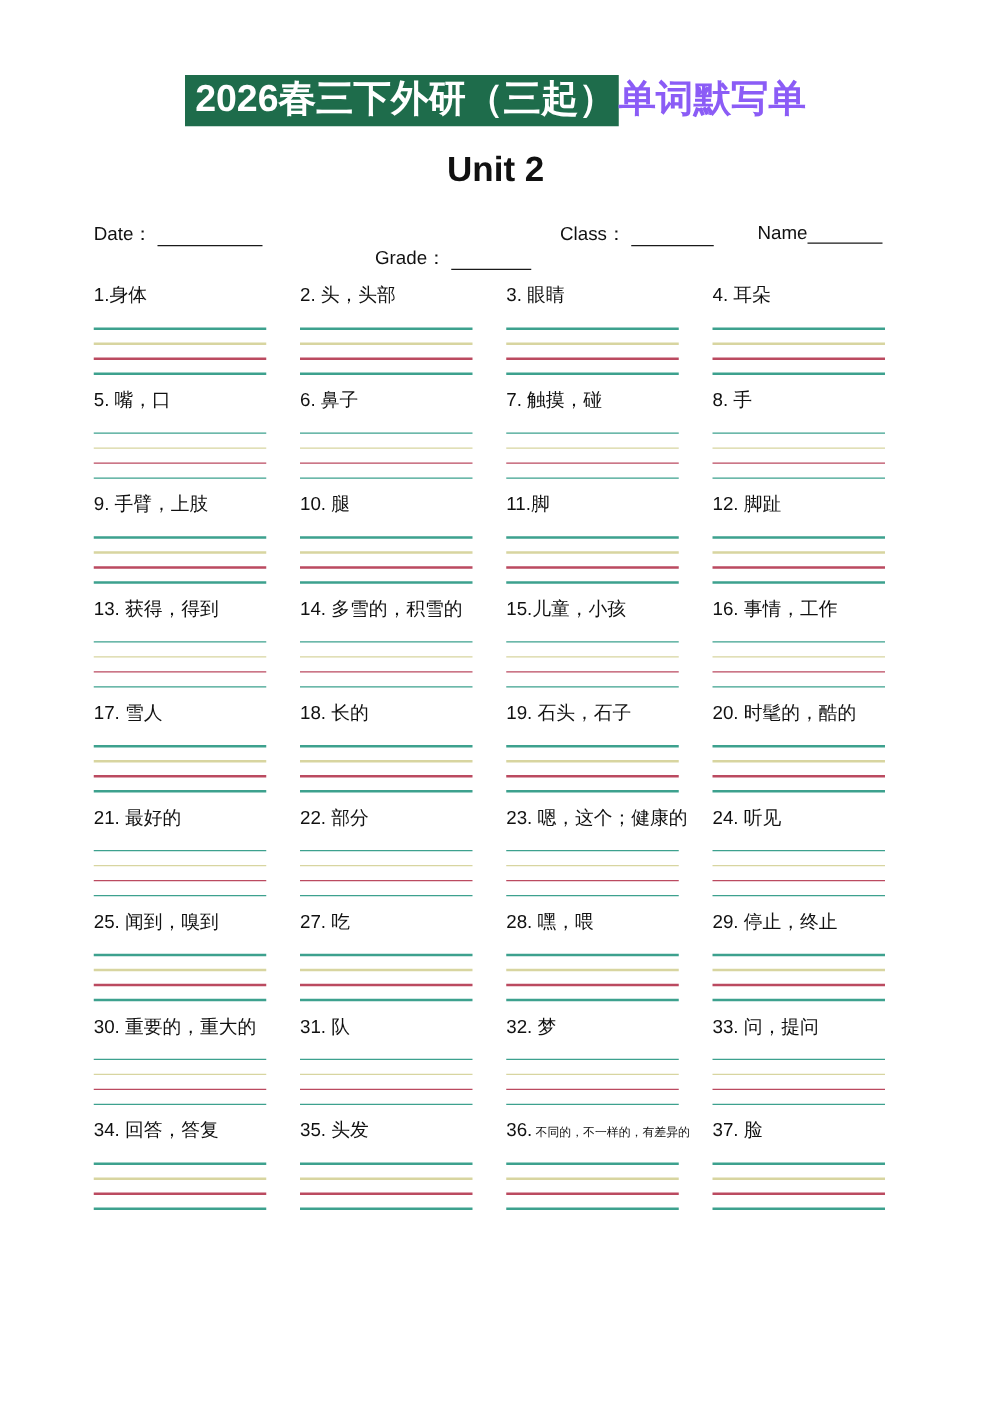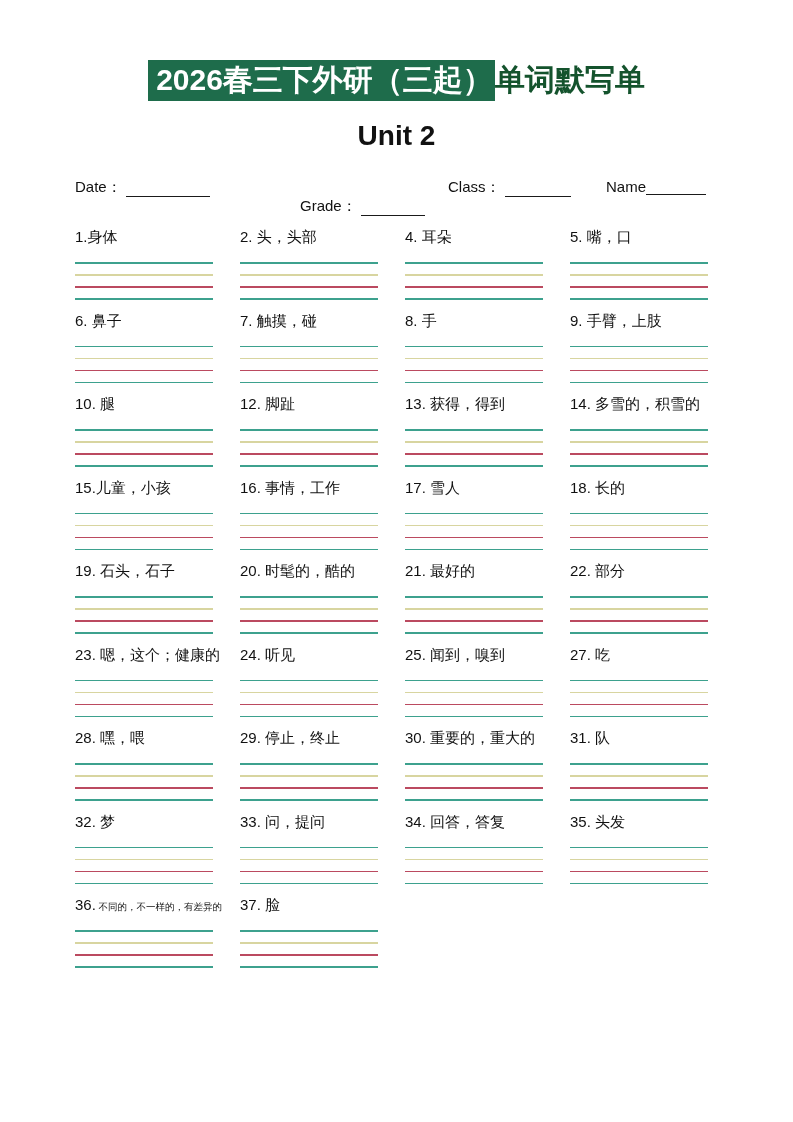--- a/index.html
+++ b/index.html
@@ -19,21 +19,21 @@
     font-size:30px;
     font-weight:bold;
     line-height:44px;
     white-space:nowrap;
   }
   .title-hl{
     color:#ffffff;
     background:#1E6C4B;
     padding:3px 2px 5px 8px;
   }
-  .title-rest{ color:#14532d; }
+  .title-rest{ color:#8b5cf6; }
   .unit-title{
     text-align:center;
     font-size:28px;
     font-weight:bold;
     margin-top:18px;
     line-height:32px;
   }
   
   .meta{
     position:relative;
@@ -118,20 +118,29 @@
       <div class="cell">
         <div class="word-label"><span class="word-num">2.</span><span class="word-text"> 头，头部</span></div>
         <div class="staff">
           <div class="staff-line" style="background: rgb(61, 161, 142);"></div>
           <div class="staff-line" style="background: rgb(216, 213, 160);"></div>
           <div class="staff-line" style="background: rgb(187, 74, 96);"></div>
           <div class="staff-line" style="background: rgb(61, 161, 142);"></div>
         </div>
       </div>
       <div class="cell">
+        <div class="word-label"><span class="word-num">3.</span><span class="word-text"> 眼睛</span></div>
+        <div class="staff">
+          <div class="staff-line" style="background: rgb(61, 161, 142);"></div>
+          <div class="staff-line" style="background: rgb(216, 213, 160);"></div>
+          <div class="staff-line" style="background: rgb(187, 74, 96);"></div>
+          <div class="staff-line" style="background: rgb(61, 161, 142);"></div>
+        </div>
+      </div>
+      <div class="cell">
         <div class="word-label"><span class="word-num">4.</span><span class="word-text"> 耳朵</span></div>
         <div class="staff">
           <div class="staff-line" style="background: rgb(61, 161, 142);"></div>
           <div class="staff-line" style="background: rgb(216, 213, 160);"></div>
           <div class="staff-line" style="background: rgb(187, 74, 96);"></div>
           <div class="staff-line" style="background: rgb(61, 161, 142);"></div>
         </div>
       </div>
       <div class="cell">
         <div class="word-label"><span class="word-num">5.</span><span class="word-text"> 嘴，口</span></div>
@@ -181,20 +190,29 @@
       <div class="cell">
         <div class="word-label"><span class="word-num">10.</span><span class="word-text"> 腿</span></div>
         <div class="staff">
           <div class="staff-line" style="background: rgb(61, 161, 142);"></div>
           <div class="staff-line" style="background: rgb(216, 213, 160);"></div>
           <div class="staff-line" style="background: rgb(187, 74, 96);"></div>
           <div class="staff-line" style="background: rgb(61, 161, 142);"></div>
         </div>
       </div>
       <div class="cell">
+        <div class="word-label"><span class="word-num">11.</span><span class="word-text">脚</span></div>
+        <div class="staff">
+          <div class="staff-line" style="background: rgb(61, 161, 142);"></div>
+          <div class="staff-line" style="background: rgb(216, 213, 160);"></div>
+          <div class="staff-line" style="background: rgb(187, 74, 96);"></div>
+          <div class="staff-line" style="background: rgb(61, 161, 142);"></div>
+        </div>
+      </div>
+      <div class="cell">
         <div class="word-label"><span class="word-num">12.</span><span class="word-text"> 脚趾</span></div>
         <div class="staff">
           <div class="staff-line" style="background: rgb(61, 161, 142);"></div>
           <div class="staff-line" style="background: rgb(216, 213, 160);"></div>
           <div class="staff-line" style="background: rgb(187, 74, 96);"></div>
           <div class="staff-line" style="background: rgb(61, 161, 142);"></div>
         </div>
       </div>
       <div class="cell">
         <div class="word-label"><span class="word-num">13.</span><span class="word-text"> 获得，得到</span></div>

